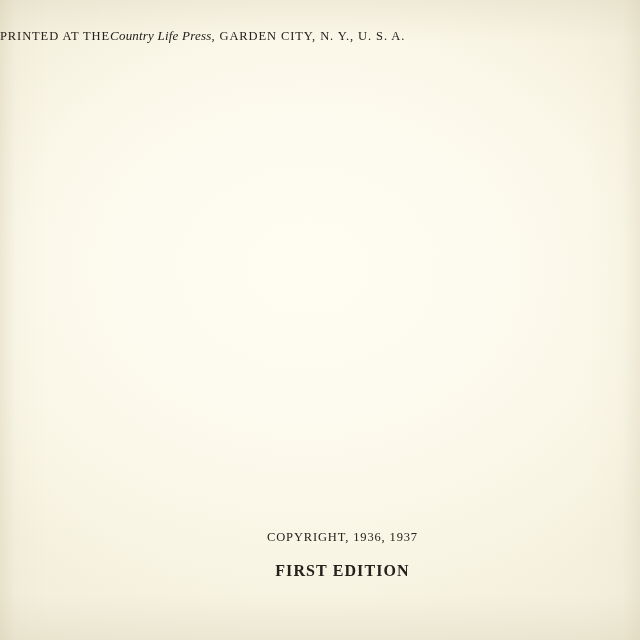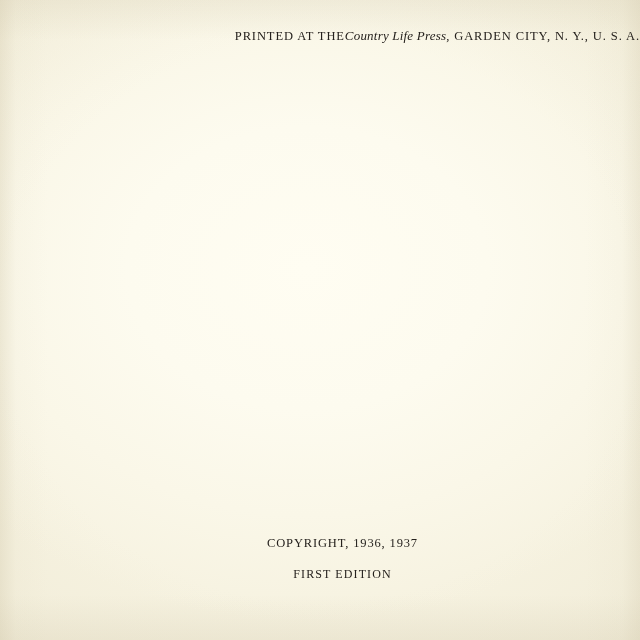--- a/index.html
+++ b/index.html
@@ -40,21 +40,21 @@
     inset: 0;
     background: radial-gradient(ellipse 90% 80% at 50% 50%, rgba(255,255,255,0) 55%, rgba(216,206,176,0.22) 100%);
     pointer-events: none;
   }
 
   .printer-line {
     position: absolute;
     top: 28px;
     left: 0;
     right: 0;
-    text-align: right;
+    text-align: left;
     font-size: 11.5px;
     letter-spacing: 0.75px;
     white-space: nowrap;
     z-index: 2;
     color: #25211d;
   }
   .smallcaps {
     font-variant: small-caps;
     font-size: 12.5px;
     letter-spacing: 0.9px;
@@ -77,24 +77,24 @@
     display: block;
     font-variant: small-caps;
     font-size: 12.5px;
     letter-spacing: 0.85px;
     line-height: 1.62;
     white-space: nowrap;
     color: #25211d;
     padding-left: 45px;
   }
   .colophon-line.first-edition {
-    font-weight: normal;
+    font-weight: bold;
     letter-spacing: 1.1px;
     margin-top: 11px;
-    font-size: 12px;
+    font-size: 16px;
   }
 </style>
 </head>
 <body>
 
 <div class="page">
 
   <div class="printer-line">
     <span class="smallcaps">PRINTED AT THE</span><span class="press-italic">Country Life Press</span><span class="smallcaps">, GARDEN CITY, N. Y., U. S. A.</span>
   </div>

